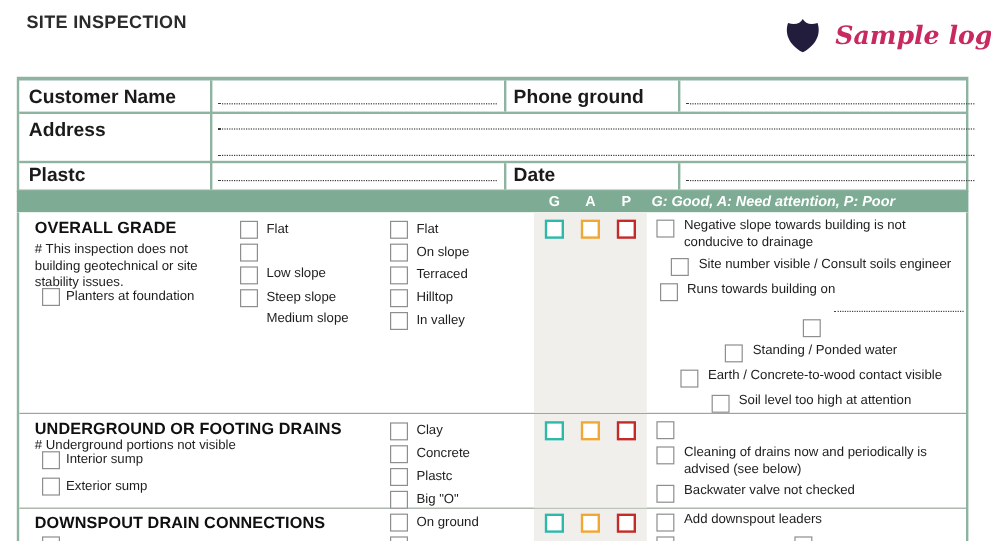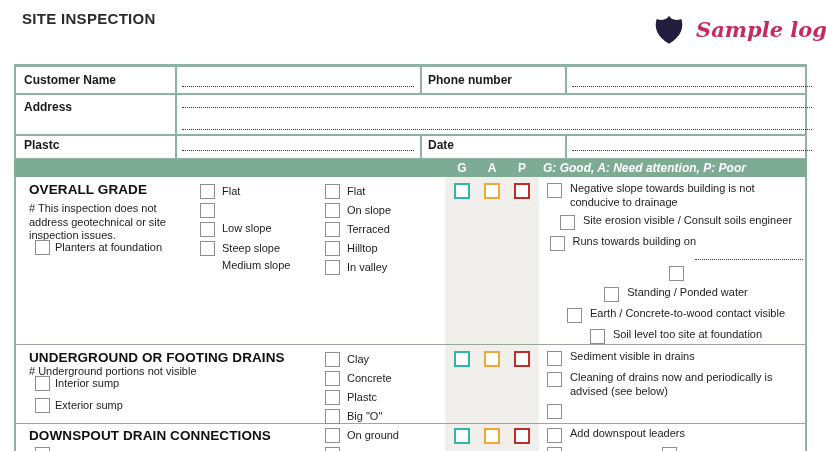--- a/index.html
+++ b/index.html
@@ -18,21 +18,21 @@
     font-size:21px;color:#c8295e;white-space:nowrap;
   }
   
   .info{
     position:absolute;left:14px;top:64px;width:789px;height:91px;
     border:2px solid #8fb3a1;border-top-width:3px;background:#fff;
   }
   .vline,.hline{position:absolute;background:#8fb3a1}
   .vline{width:2px}
   .hline{height:2px;left:0;right:0}
-  .cell-label{position:absolute;font-weight:bold;font-size:12px;color:#1a1a1a;white-space:nowrap}
+  .cell-label{position:absolute;font-weight:bold;font-size:16px;color:#1a1a1a;white-space:nowrap}
   .dotted{position:absolute;height:0;border-bottom:1.5px dotted #3c3c3c}
   
   .band{
     position:absolute;left:14px;top:159px;width:793px;height:18px;
     background:#7dab94;color:#fff;
   }
   .band .gl{position:absolute;top:2px;width:16px;text-align:center;font-weight:bold;font-size:12px}
   .band .legend{position:absolute;left:529px;top:2px;font-weight:bold;font-style:italic;font-size:12px;white-space:nowrap}
   
   .sections{
@@ -69,21 +69,21 @@
 <div class="info">
   <div class="vline" style="left:159px;top:0;bottom:0"></div>
   <div class="vline" style="left:404px;top:0;height:26px"></div>
   <div class="vline" style="left:404px;top:69px;bottom:0"></div>
   <div class="vline" style="left:549px;top:0;height:26px"></div>
   <div class="vline" style="left:549px;top:69px;bottom:0"></div>
   <div class="hline" style="top:26px"></div>
   <div class="hline" style="top:67px"></div>
 
   <div class="cell-label" style="left:8px;top:6px">Customer Name</div>
-  <div class="cell-label" style="left:412px;top:6px">Phone number</div>
+  <div class="cell-label" style="left:412px;top:6px">Phone ground</div>
   <div class="cell-label" style="left:8px;top:33px">Address</div>
   <div class="cell-label" style="left:8px;top:71px">Plastc</div>
   <div class="cell-label" style="left:412px;top:71px">Date</div>
 
   <div class="dotted" style="left:166px;width:232px;top:19px"></div>
   <div class="dotted" style="left:556px;width:240px;top:19px"></div>
   <div class="dotted" style="left:166px;width:630px;top:40px"></div>
   <div class="dotted" style="left:166px;width:630px;top:62px"></div>
   <div class="dotted" style="left:166px;width:232px;top:83px"></div>
   <div class="dotted" style="left:556px;width:240px;top:83px"></div>
@@ -96,21 +96,21 @@
   <span class="legend">G: Good, A: Need attention, P: Poor</span>
 </div>
 
 <div class="sections" id="sections">
     <div class="section rule" style="height: 167px; padding-left: 25px;">
       <div class="gap-strip"></div>
       <div class="cb colored" style="left: 438px; top: 6px; border-color: rgb(46, 184, 168);"></div>
       <div class="cb colored" style="left: 468px; top: 6px; border-color: rgb(240, 167, 51);"></div>
       <div class="cb colored" style="left: 498px; top: 6px; border-color: rgb(195, 42, 40);"></div>
       <div class="sec-title" style="top: 5px;">OVERALL GRADE</div>
-      <div class="sec-note" style="left: 13px; top: 25px; width: 150px;"># This inspection does not address geotechnical or site inspection issues.</div>
+      <div class="sec-note" style="left: 13px; top: 25px; width: 150px;"># This inspection does not building geotechnical or site stability issues.</div>
       <div class="cb" style="left: 19px; top: 63px;"></div>
       <div class="opt-label" style="left: 39px; top: 64px;">Planters at foundation</div>
       <div class="cb" style="left: 184px; top: 7px;"></div>
       <div class="opt-label" style="left: 206px; top: 8px;">Flat</div>
       <div class="cb" style="left: 184px; top: 26px;"></div>
       <div class="opt-label" style="left: 206px; top: 45px;">Low slope</div>
       <div class="cb" style="left: 184px; top: 45px;"></div>
       <div class="opt-label" style="left: 206px; top: 46px; margin-top: 36px;">Medium slope</div>
       <div class="cb" style="left: 184px; top: 64px;"></div>
       <div class="opt-label" style="left: 206px; top: 65px;">Steep slope</div>
@@ -124,40 +124,40 @@
       <div class="opt-label" style="left: 331px; top: 65px;">Hilltop</div>
       <div class="cb" style="left: 309px; top: 83px;"></div>
       <div class="opt-label" style="left: 331px; top: 84px;">In valley</div>
       <div class="findings" style="top: 5px; align-items: center;">
         <div class="finding">
           <div class="fcb"></div>
           <div class="ftext"><span>Negative slope towards building is not conducive to drainage</span></div>
         </div>
         <div class="finding">
           <div class="fcb"></div>
-          <div class="ftext"><span>Site erosion visible / Consult soils engineer</span></div>
+          <div class="ftext"><span>Site number visible / Consult soils engineer</span></div>
         </div>
         <div class="finding">
           <div class="fcb"></div>
           <div class="ftext"><span>Runs towards building on</span><div class="fill-line"></div></div>
         </div>
         <div class="finding">
           <div class="fcb"></div>
         </div>
         <div class="finding">
           <div class="fcb"></div>
           <div class="ftext"><span>Standing / Ponded water</span></div>
         </div>
         <div class="finding">
           <div class="fcb"></div>
           <div class="ftext"><span>Earth / Concrete-to-wood contact visible</span></div>
         </div>
         <div class="finding">
           <div class="fcb"></div>
-          <div class="ftext"><span>Soil level too site at foundation</span></div>
+          <div class="ftext"><span>Soil level too high at attention</span></div>
         </div>
       </div>
     </div>
     <div class="section rule" style="height: 78px;">
       <div class="gap-strip"></div>
       <div class="cb colored" style="left: 438px; top: 6px; border-color: rgb(46, 184, 168);"></div>
       <div class="cb colored" style="left: 468px; top: 6px; border-color: rgb(240, 167, 51);"></div>
       <div class="cb colored" style="left: 498px; top: 6px; border-color: rgb(195, 42, 40);"></div>
       <div class="sec-title" style="top: 5px;">UNDERGROUND OR FOOTING DRAINS</div>
       <div class="sec-note" style="left: 13px; top: 20px; width: 280px;"># Underground portions not visible</div>
@@ -169,28 +169,28 @@
       <div class="opt-label" style="left: 331px; top: 8px;">Clay</div>
       <div class="cb" style="left: 309px; top: 26px;"></div>
       <div class="opt-label" style="left: 331px; top: 27px;">Concrete</div>
       <div class="cb" style="left: 309px; top: 45px;"></div>
       <div class="opt-label" style="left: 331px; top: 46px;">Plastc</div>
       <div class="cb" style="left: 309px; top: 64px;"></div>
       <div class="opt-label" style="left: 331px; top: 65px;">Big "O"</div>
       <div class="findings" style="top: 5px;">
         <div class="finding">
           <div class="fcb"></div>
-          <div class="ftext"><span>Sediment visible in drains</span></div>
         </div>
         <div class="finding">
           <div class="fcb"></div>
           <div class="ftext"><span>Cleaning of drains now and periodically is advised (see below)</span></div>
         </div>
         <div class="finding">
           <div class="fcb"></div>
+          <div class="ftext"><span>Backwater valve not checked</span></div>
         </div>
       </div>
     </div>
     <div class="section" style="height: 40px;">
       <div class="gap-strip"></div>
       <div class="cb colored" style="left: 438px; top: 4px; border-color: rgb(46, 184, 168);"></div>
       <div class="cb colored" style="left: 468px; top: 4px; border-color: rgb(240, 167, 51);"></div>
       <div class="cb colored" style="left: 498px; top: 4px; border-color: rgb(195, 42, 40);"></div>
       <div class="sec-title" style="top: 4px;">DOWNSPOUT DRAIN CONNECTIONS</div>
       <div class="cb" style="left: 309px; top: 4px;"></div>

